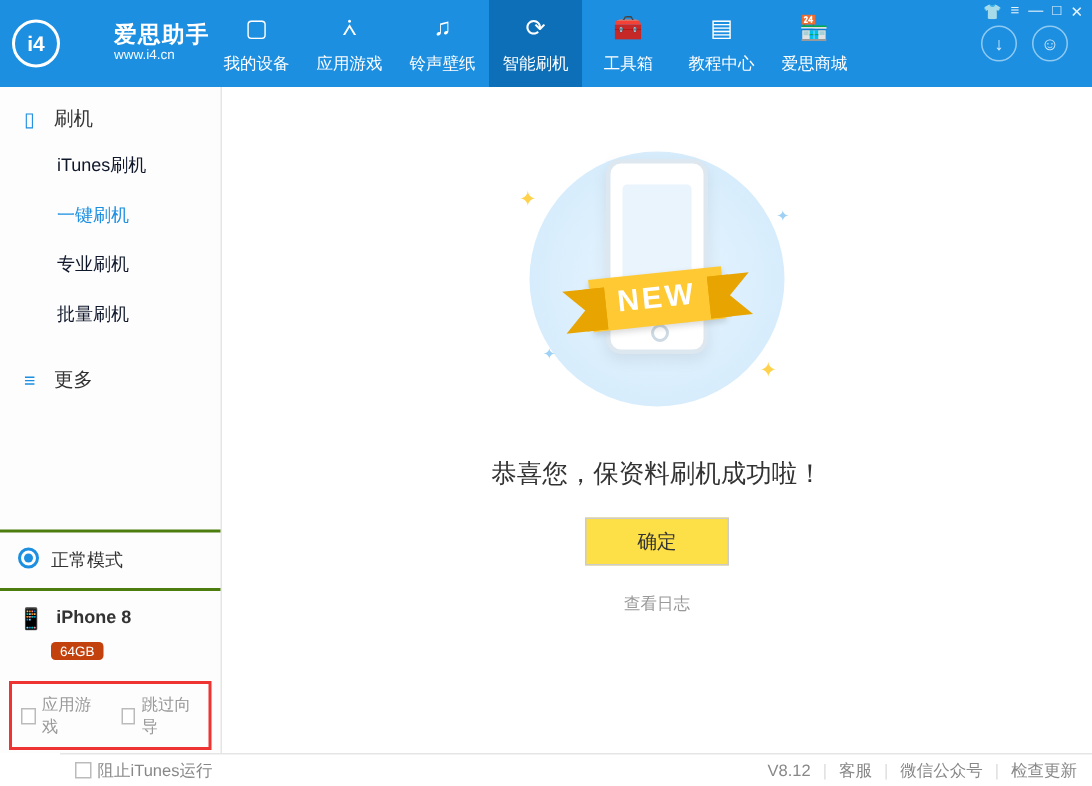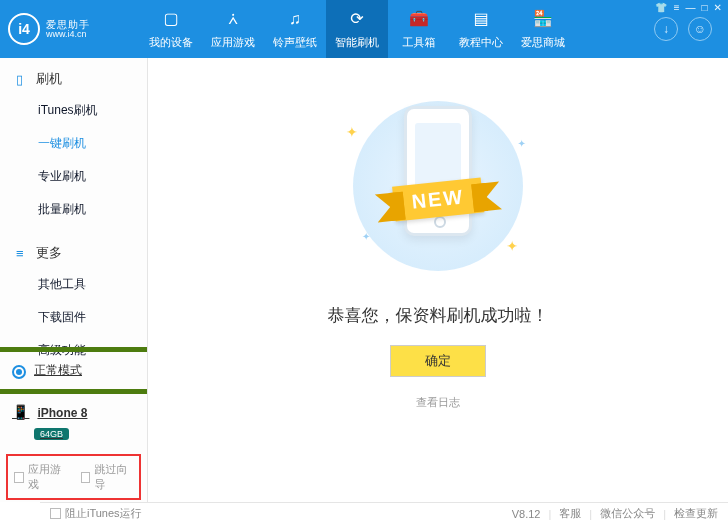--- a/index.html
+++ b/index.html
@@ -1,22 +1,22 @@
 <!DOCTYPE html>
 <html><head>
 <meta charset="utf-8">
 <style>
 * { margin: 0; padding: 0; box-sizing: border-box; font-family: "Microsoft YaHei", Arial, sans-serif; }
 body { width: 728px; height: 524px; overflow: hidden; background: #fff; font-size: 12px; }
 
 .header { height: 58px; background: #1d8fe1; display: flex; align-items: center; padding: 0 8px; position: relative; }
-.logo-area { display: flex; align-items: center; width: 132px; }
+.logo-area { display: flex; align-items: center; width: 132px; justify-content: space-between; }
 .logo-circle { width: 32px; height: 32px; border: 2px solid #fff; border-radius: 50%; display: flex; align-items: center; justify-content: center; color: #fff; font-size: 14px; font-weight: bold; margin-right: 6px; }
 .logo-text { color: #fff; line-height: 1.1; }
-.logo-text .t1 { font-size: 10px; font-weight: normal; letter-spacing: 1px; }
+.logo-text .t1 { font-size: 15px; font-weight: bold; letter-spacing: 1px; }
 .logo-text .t2 { font-size: 9px; opacity: .95; }
 
 .nav { display: flex; flex: 1; height: 58px; }
 .nav-item { width: 62px; display: flex; flex-direction: column; align-items: center; justify-content: center; color: #fff; cursor: pointer; }
 .nav-item.active { background: #0d6fb8; }
 .nav-item .ico { font-size: 16px; height: 20px; display: flex; align-items: center; }
 .nav-item .lbl { font-size: 11px; margin-top: 6px; }
 
 .titlebar { position: absolute; top: 2px; right: 6px; display: flex; gap: 6px; color: #fff; font-size: 10px; }
 .titlebar span { cursor: pointer; opacity: .9; }
@@ -26,27 +26,27 @@
 
 .body { display: flex; height: 444px; }
 .sidebar { width: 148px; border-right: 1px solid #e5e5e5; position: relative; background: #fdfdfd; }
 .side-group { padding: 12px 0 4px 16px; display: flex; align-items: center; color: #333; font-size: 13px; }
 .side-group .gi { width: 14px; color: #1d8fe1; margin-right: 6px; font-size: 13px; }
 .side-list { padding: 2px 0 6px 0; }
 .side-item { padding: 8px 0 8px 38px; font-size: 12px; color: #0f172a; cursor: pointer; }
 .side-item.active { color: #1d8fe1; }
 
 .side-bottom { position: absolute; bottom: 0; left: 0; right: 0; }
-.mode-row, .device-row { border-top: 5px solid #4d7c0f; padding: 10px 12px; display: flex; align-items: flex-end; gap: 8px; color: #333; text-decoration: underline; }
+.mode-row, .device-row { border-top: 2px solid #4d7c0f; padding: 10px 12px; display: flex; align-items: flex-start; gap: 8px; color: #333; }
 .mode-row .dot { width: 14px; height: 14px; border-radius: 50%; border: 2px solid #1d8fe1; display: flex; align-items: center; justify-content: center; }
 .mode-row .dot::after { content: ""; width: 6px; height: 6px; background: #1d8fe1; border-radius: 50%; }
 .device-row { flex-wrap: wrap; }
 .device-row .phone-ico { color: #1d8fe1; font-size: 14px; }
 .device-row .dname { font-weight: bold; flex: 1; }
-.badge { background: #0f766e; color: #fff; font-size: 9px; padding: 1px 6px; border-radius: 3px; margin-left: 22px; }
+.badge { background: #c2410c; color: #fff; font-size: 9px; padding: 1px 6px; border-radius: 3px; margin-left: 22px; }
 .check-row { border: 2px solid #e33; margin: 4px 6px 2px 6px; padding: 6px 6px; display: flex; gap: 14px; color: #999; font-size: 11px; }
 .chk { display: flex; align-items: center; gap: 4px; }
 .chk .box { width: 11px; height: 11px; border: 1px solid #bbb; background: #fff; }
 
 .main { flex: 1; position: relative; display: flex; flex-direction: column; align-items: center; }
 .illus { margin-top: 38px; width: 220px; height: 180px; position: relative; }
 .bg-circle { position: absolute; left: 50%; top: 50%; width: 170px; height: 170px; margin: -85px 0 0 -85px; border-radius: 50%; background: radial-gradient(circle, #e9f5ff 0%, #cfe9fb 100%); }
 .spark { position: absolute; color: #ffd24d; font-size: 14px; }
 .s1 { left: 18px; top: 28px; } .s2 { right: 22px; top: 42px; font-size: 10px; color: #9ed1f5; }
 .s3 { left: 34px; bottom: 34px; font-size: 10px; color: #9ed1f5; } .s4 { right: 30px; bottom: 22px; }
@@ -130,25 +130,20 @@
     <div class="side-list">
       <div class="side-item">iTunes刷机</div>
       <div class="side-item active">一键刷机</div>
       <div class="side-item">专业刷机</div>
       <div class="side-item">批量刷机</div>
     </div>
     <div class="side-group">
         <span class="gi">≡</span>
         <span>更多</span>
       </div>
-    <div class="side-list">
-      <div class="side-item">其他工具</div>
-      <div class="side-item">下载固件</div>
-      <div class="side-item">高级功能</div>
-    </div>
 
     <div class="side-bottom">
       <div class="mode-row">
         <span class="dot"></span>
         <span>正常模式</span>
       </div>
       <div class="device-row">
         <span class="phone-ico">📱</span>
         <span class="dname">iPhone 8</span>
         <span class="badge">64GB</span>

